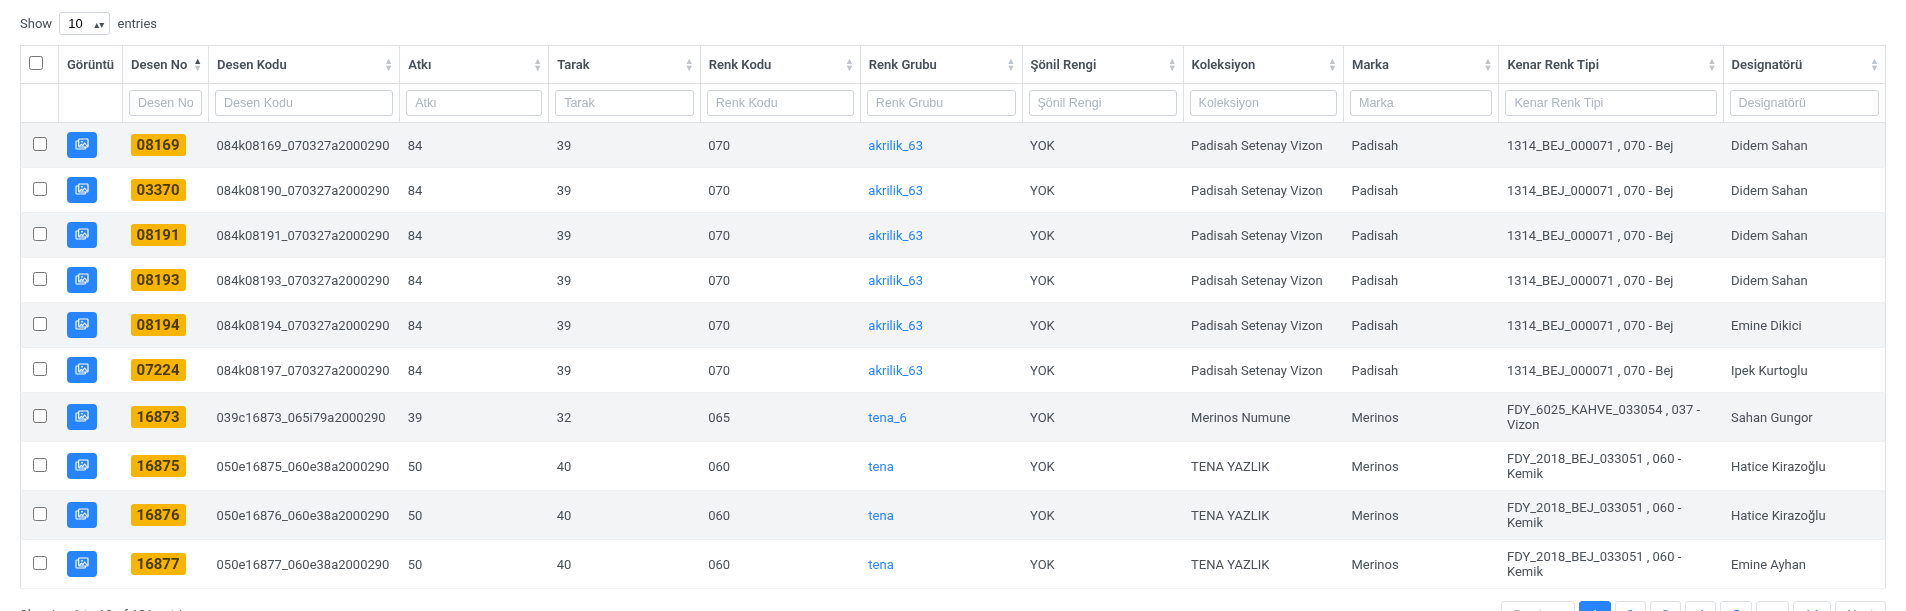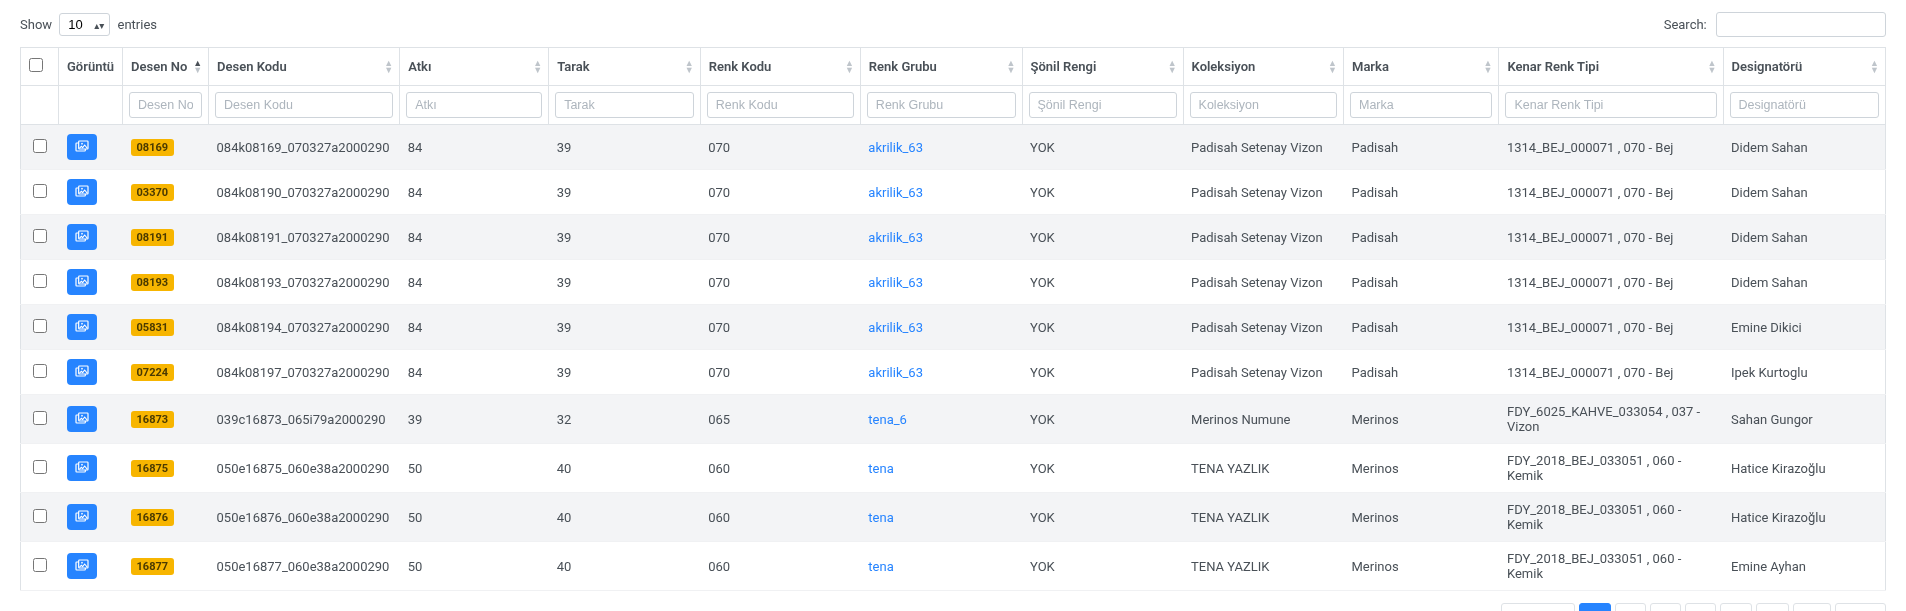--- a/index.html
+++ b/index.html
@@ -96,21 +96,21 @@
   border-radius: 4px;
   width: 30px; height: 26px;
   display: inline-flex; align-items:center; justify-content:center;
   cursor: pointer;
 }
 .img-btn svg { width: 16px; height: 16px; fill:#fff; }
 .badge {
   background: #f7b500;
   color: #4a3a00;
   font-weight: 700;
-  font-size: 11px;
+  font-size: 15px;
   border-radius: 3px;
   padding: 2px 6px;
   display: inline-block;
 }
 a.link { color: #2684ff; text-decoration: none; }
 .footer {
   display: flex;
   justify-content: space-between;
   align-items: center;
   margin-top: 12px;
@@ -139,24 +139,20 @@
   <div class="length-control">
     <span>Show</span>
     <span class="length-wrap">
       <select class="length-select">
         <option>10</option>
       </select>
       <span class="chev">▴▾</span>
     </span>
     <span>entries</span>
   </div>
-  <div class="search-control">
-    <span>Search:</span>
-    <input type="text" class="search-input" value="" style="">
-  </div>
 </div>
 
 <table class="datatable">
   <thead>
     <tr id="header-row">
         <th class="col-chk"><input type="checkbox" class="chk" style=""></th>
         <th class="col-img"><span>Görüntü</span></th>
         <th class="col-desenno"><span>Desen No</span><span class="sort-icons asc">
             <span class="up">▲</span>
             <span class="down">▼</span>
@@ -310,21 +306,21 @@
       <tr>
         <td class="col-chk"><input type="checkbox" class="chk" style=""></td>
         <td><button class="img-btn">
             <svg viewBox="0 0 24 24">
               <rect x="3" y="6" width="14" height="12" rx="1" fill="none" stroke="#fff" stroke-width="1.8"></rect>
               <rect x="7" y="3" width="14" height="12" rx="1" fill="#2684ff" stroke="#fff" stroke-width="1.8"></rect>
               <circle cx="12" cy="7" r="1.3" fill="#fff"></circle>
               <path d="M8 14l3-3 2 2 3-4 4 5" fill="none" stroke="#fff" stroke-width="1.6"></path>
             </svg>
           </button></td>
-        <td><span class="badge">05831</span></td>
+        <td><span class="badge">08194</span></td>
         <td>084k08194_070327a2000290</td>
         <td>84</td>
         <td>39</td>
         <td>070</td>
         <td><a class="link" href="#">akrilik_63</a></td>
         <td>YOK</td>
         <td>Padisah Setenay Vizon</td>
         <td>Padisah</td>
         <td>1314_BEJ_000071 , 070 - Bej</td>
         <td>Emine Dikici</td>

